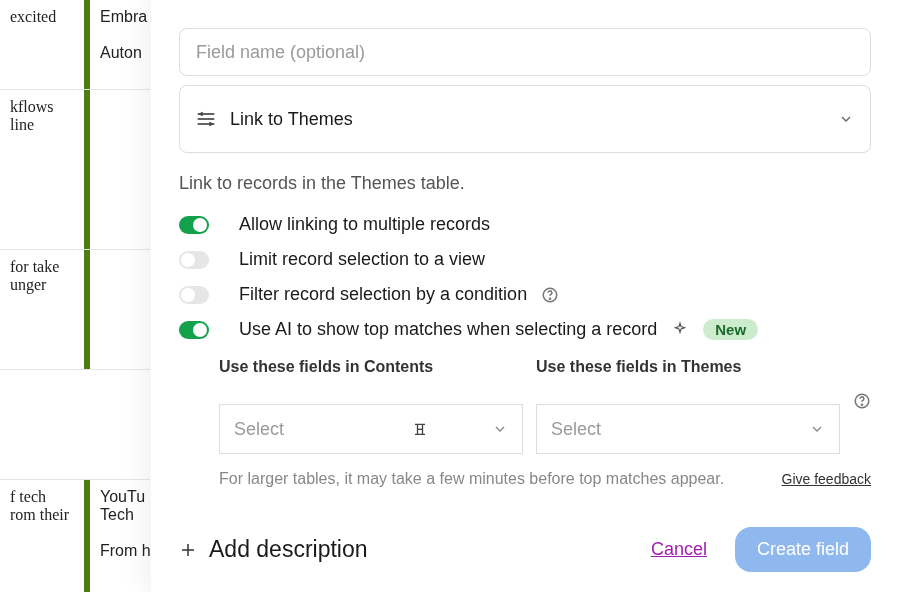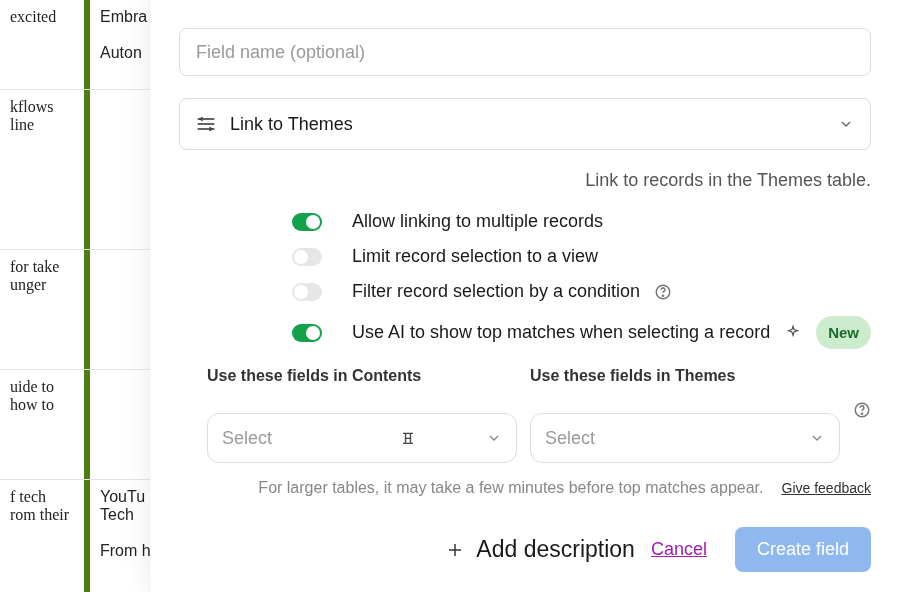--- a/index.html
+++ b/index.html
@@ -15,37 +15,37 @@
   .bg-row.h3 { height: 110px; }
   .bg-row.h4 { height: 120px; }
 
   .dialog {
     position: absolute;
     left: 150px; top: 0; right: 0; bottom: 0;
     background: #fff;
     border-left: 1px solid rgba(0,0,0,0.03);
     box-shadow: -6px 0 24px rgba(0,0,0,0.06);
     padding: 28px 28px 20px 28px;
-    display: flex; flex-direction: column; align-items: flex-end;
+    display: flex; flex-direction: column;
   }
   .field-input {
     width: 100%;
     height: 48px;
     border: 1px solid #ddd;
     border-radius: 8px;
     padding: 0 16px;
     font-size: 18px;
     color: #333;
     background: #fff;
   }
   .field-input::placeholder { color: #9a9a9a; }
   .type-select {
-    margin-top: 22px;
+    margin-top: 9px;
     width: 100%;
-    height: 52px;
+    height: 68px;
     border: 1px solid #ddd;
     border-radius: 8px;
     padding: 0 16px;
     display: flex; align-items: center; gap: 14px;
     cursor: pointer;
   }
   .type-select .label { font-size: 18px; flex: 1; }
   .helptext { margin-top: 20px; font-size: 18px; color: #555; }
   .toggles { margin-top: 20px; display: flex; flex-direction: column; gap: 14px; }
   .trow { display: flex; align-items: center; gap: 14px; flex-wrap: wrap; }
@@ -57,47 +57,47 @@
     content: ""; position: absolute; top: 2px; width: 14px; height: 14px;
     border-radius: 50%; background: #fff;
   }
   .toggle.on { background: #13a24b; }
   .toggle.on::after { right: 2px; }
   .toggle.off { background: #e6e6e6; }
   .toggle.off::after { left: 2px; }
   .trow .tlabel { font-size: 18px; margin-left: 16px; }
   .badge-new {
     background: #cdeccd; color: #1a6b2c; font-size: 15px; font-weight: 600;
-    padding: 8px 12px; border-radius: 999px;
+    padding: 2px 12px; border-radius: 999px;
   }
   .sparkle, .help-circle { display: inline-flex; }
   .subgrid { margin-top: 18px; display: flex; gap: 13px; align-items: flex-start; padding-left: 40px; }
   .subcol { width: 310px; }
   .sublabel { font-size: 16px; font-weight: 600; color: #333; margin-bottom: 10px; }
   .select-box {
-    height: 50px; border: 1px solid #ddd; border-radius: 12px;
+    height: 50px; border: 1px solid #ddd; border-radius: 0;
     display: flex; align-items: center; padding: 0 14px; gap: 10px;
     color: #9a9a9a; font-size: 18px; cursor: pointer; position: relative; margin-top: 28px;
   }
   .select-box .placeholder { flex: 1; }
   .cursor {
     position: absolute; left: 190px; top: 15px;
     font-size: 16px; color: #444; pointer-events: none;
   }
   .help-right { margin-top: 34px; }
   .hintline { margin-top: 16px; padding-left: 40px; display:flex; align-items:center; gap: 18px; }
   .hint { color: #888; font-size: 16px; flex:1; }
   .feedback { color: #333; font-size: 14px; text-decoration: underline; cursor: pointer; }
   .footer { margin-top: auto; display: flex; align-items: center; padding-top: 18px; }
   .add-desc { display: flex; align-items: center; gap: 12px; font-size: 23px; cursor: pointer; }
   .spacer { flex: 1; }
   .btn-cancel { font-size: 18px; background: none; border: none; cursor: pointer; padding: 10px 16px; color: #a21caf; text-decoration: underline; }
   .btn-create {
     font-size: 18px; background: #8fb8ef; color: #fff; border: none;
-    padding: 12px 22px; border-radius: 8px; cursor: pointer; margin-left: 12px;
+    padding: 12px 22px; border-radius: 16px; cursor: pointer; margin-left: 12px;
   }
   svg { display: block; }
 </style>
 </head>
 <body>
 
 <div class="bg-table">
   <div class="bg-row h0">
     <div class="bg-cell c0">excited</div>
     <div class="bg-cell c1">Embra
@@ -108,22 +108,20 @@
     <div class="bg-cell c0">kflows
 line</div>
     <div class="bg-cell c1"></div>
   </div>
   <div class="bg-row h2">
     <div class="bg-cell c0">for take
 unger</div>
     <div class="bg-cell c1"></div>
   </div>
   <div class="bg-row h3">
-    <div class="bg-cell c0">uide to
-how to</div>
     <div class="bg-cell c1"></div>
   </div>
   <div class="bg-row h4">
     <div class="bg-cell c0">f tech
 rom their</div>
     <div class="bg-cell c1">YouTu
 Tech
 
 From humble beginnings ...</div>
   </div>

